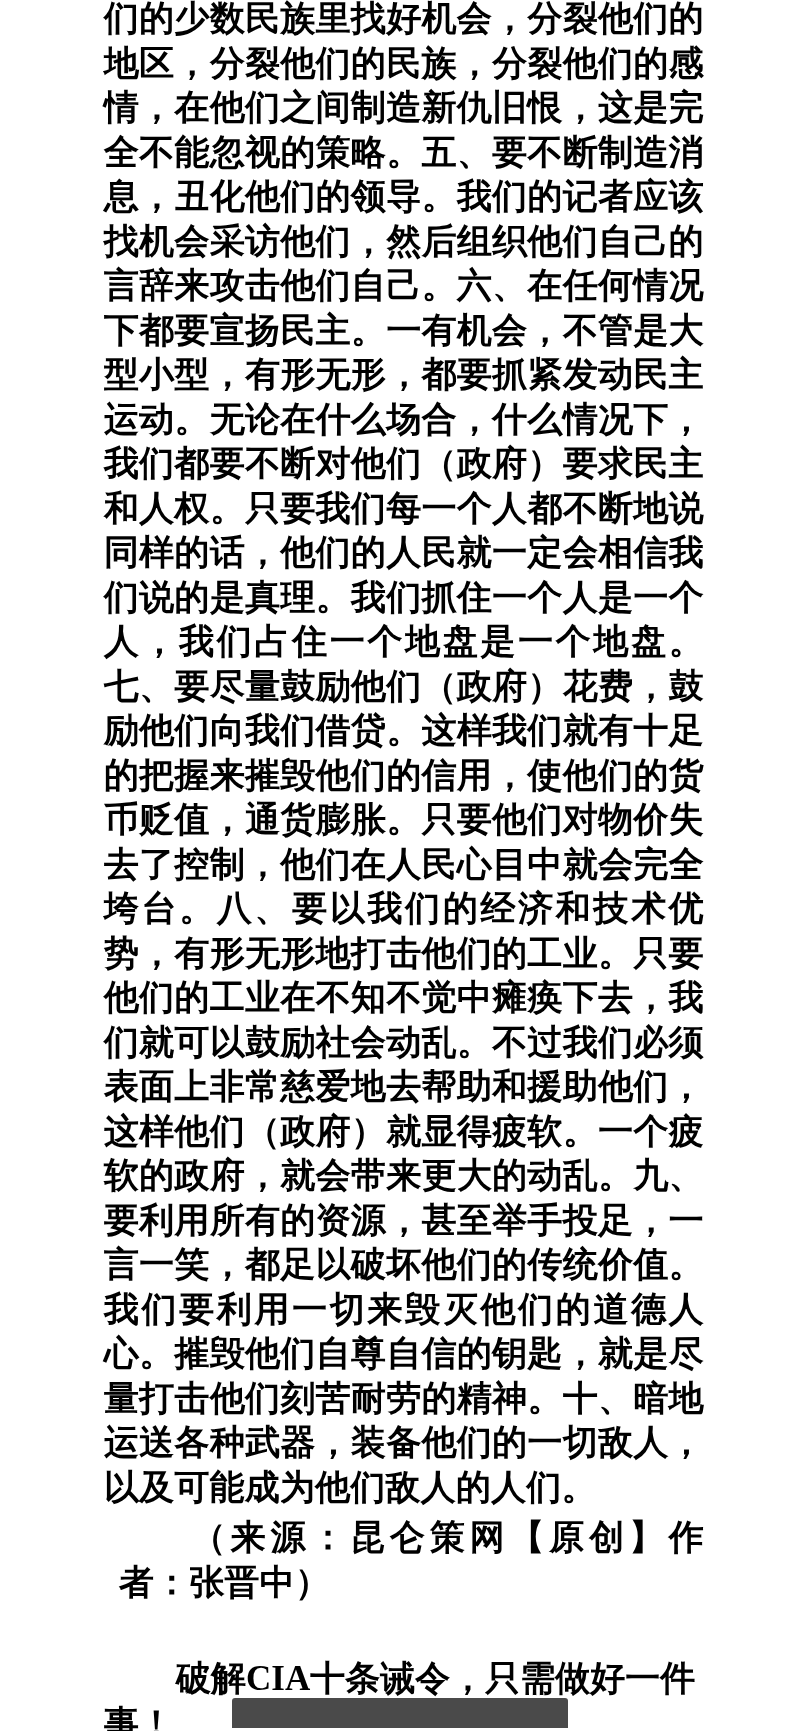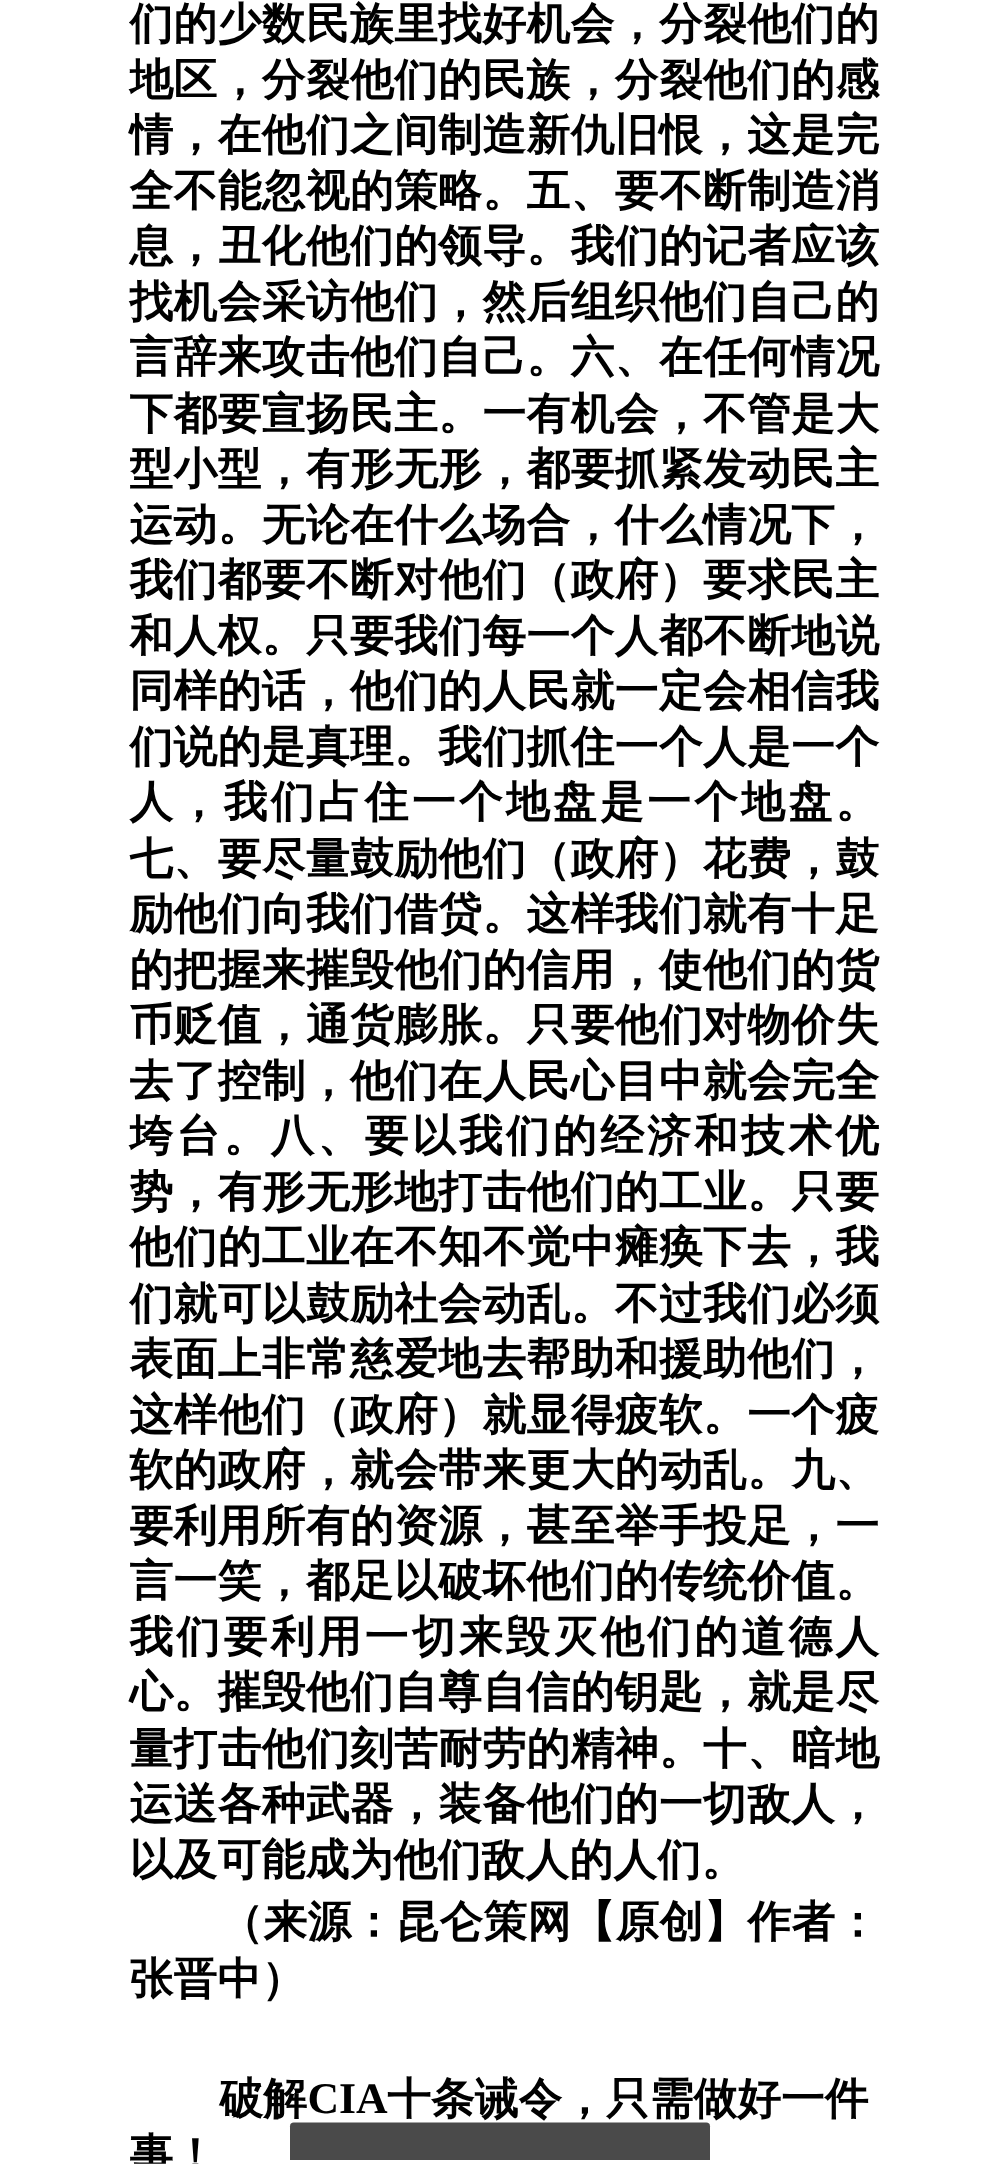--- a/index.html
+++ b/index.html
@@ -31,20 +31,21 @@
     text-justify: inter-ideograph;
     margin: 0;
     font-weight: 700;
     word-break: break-all;
   }
   .para.first {
     margin-top: -3px;
   }
   .indent {
     text-indent: 72px;
+    margin-left: 15px;
   }
   .gap-small { height: 6px; }
   .gap-big { height: 52px; }
   .heading {
     font-size: 35px;
     line-height: 44.5px;
     font-weight: 700;
     text-indent: 72px;
     margin: 0;
     word-break: break-all;

